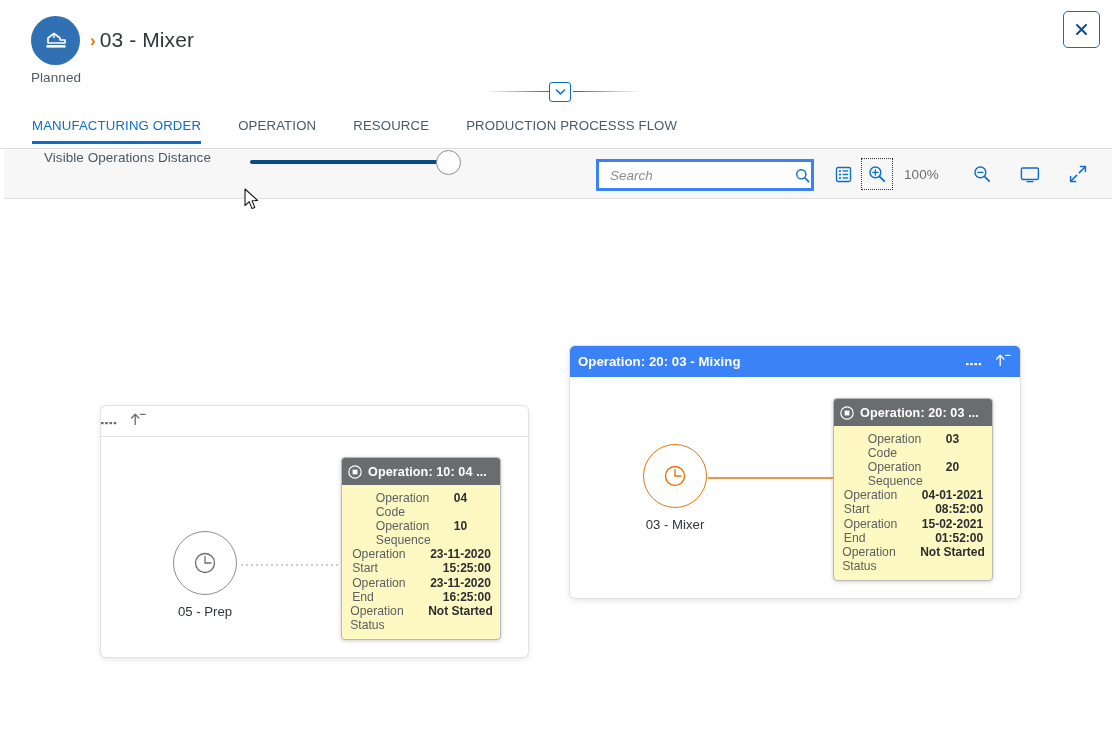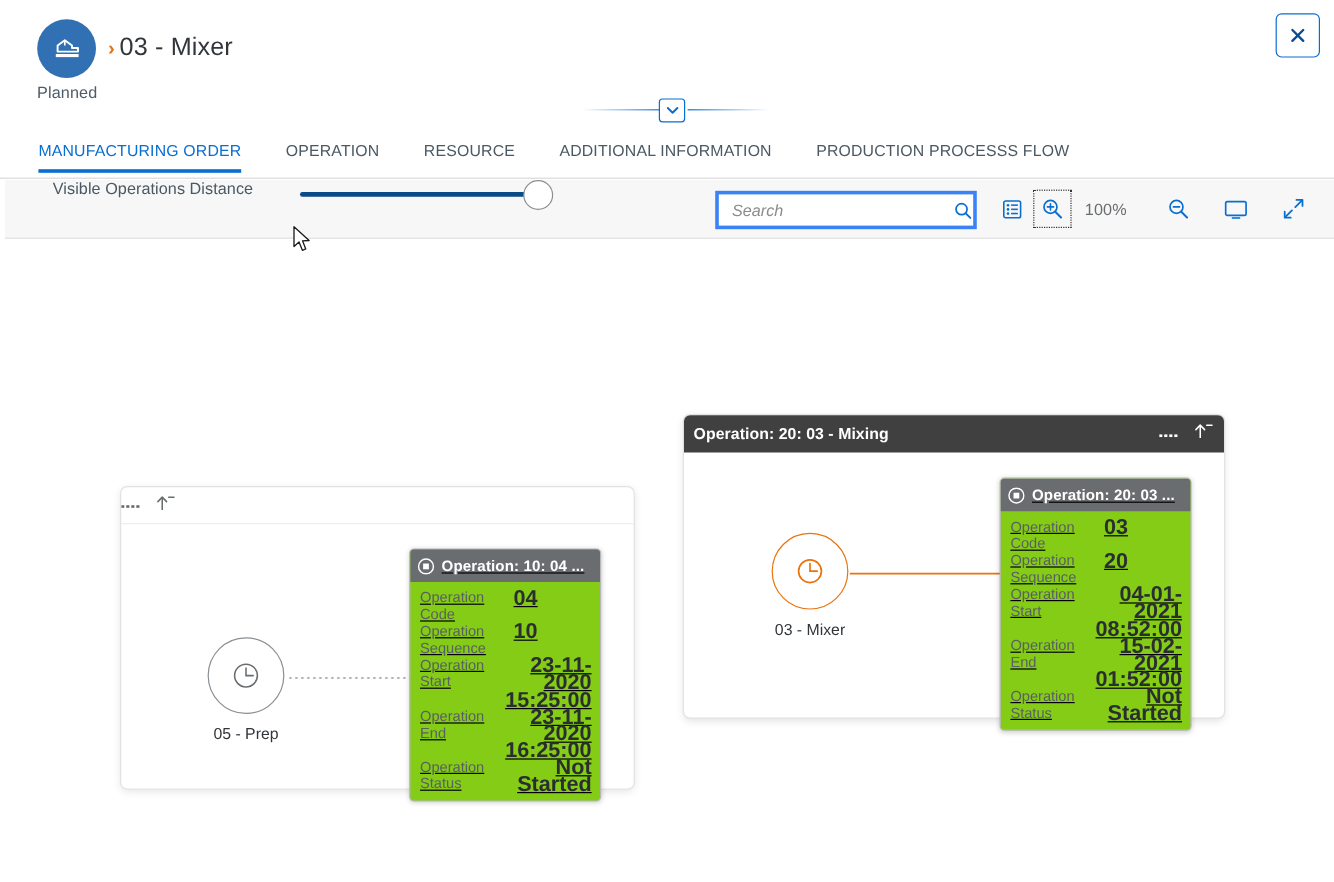--- a/index.html
+++ b/index.html
@@ -104,51 +104,50 @@
 
   
   .node-card {
     position: absolute; background: #fff; border-radius: 5px;
     box-shadow: 0 0 0 1px #e2e2e2, 0 2px 7px rgba(0,0,0,.12);
   }
   .node-card .card-head {
     height: 31px; display: flex; align-items: center; border-radius: 5px 5px 0 0;
     border-bottom: 1px solid #e4e4e4;
   }
-  .node-card.orange .card-head { background: #404040; border-bottom: none; }
+  .node-card.orange .card-head { background: #3b82f6; border-bottom: none; }
   .card-title { font-size: 13.2px; color: #32363a; padding-left: 8px; letter-spacing: .05px; flex: 1; }
   .node-card.orange .card-title { color: #fff; font-weight: 700; }
   .head-actions { display: flex; align-items: center; padding-right: 9px; gap: 10px; }
   .card-body { position: relative; }
 
   
   .clock-node { position: absolute; text-align: center; }
   .clock-circle {
     width: 64px; height: 64px; border-radius: 50%; border: 1px solid #8a8f94;
     display: flex; align-items: center; justify-content: center;
   }
   .clock-node.orange .clock-circle { border-color: #e9730c; }
   .clock-label { margin-top: 9px; font-size: 13.2px; color: #32363a; white-space: nowrap; }
 
   
   .tip {
-    position: absolute; width: 160px; background: #84cc16;
+    position: absolute; width: 160px; background: #fef9c3;
     border: 1px solid #b8b8b8; border-radius: 4px;
     box-shadow: 0 1px 4px rgba(0,0,0,.18);
-    text-decoration: underline;
   }
   .tip-head {
     background: #6a6d70; color: #fff; height: 27px; border-radius: 3px 3px 0 0;
     display: flex; align-items: center; padding: 0 6px; gap: 6px;
     font-size: 12.6px; font-weight: 700; letter-spacing: .1px;
   }
   .tip-body { padding: 6px 7px 7px 8px; }
-  .tip-row { display: flex; justify-content: flex-start; align-items: flex-start; gap: 6px; }
+  .tip-row { display: flex; justify-content: center; align-items: flex-start; gap: 6px; }
   .tip-key { font-size: 12.2px; color: #5a5f63; line-height: 14.1px; max-width: 72px; }
-  .tip-val { font-size: 18px; color: #2a2e31; font-weight: 700; text-align: right; line-height: 14.1px; white-space: pre-line; }
+  .tip-val { font-size: 12px; color: #2a2e31; font-weight: 700; text-align: right; line-height: 14.1px; white-space: pre-line; }
 
   
   .conn { position: absolute; pointer-events: none; }
 
   .cursor { position: absolute; left: 243px; top: 188px; pointer-events: none; }
 </style>
 </head>
 <body>
 
 <div id="app">
@@ -185,21 +184,20 @@
   <div class="collapse-btn">
     <svg width="11" height="8" viewBox="0 0 11 8" aria-hidden="true">
       <path d="M1.5 2 L5.5 6 L9.5 2" fill="none" stroke="#0a6ed1" stroke-width="1.6" stroke-linecap="round" stroke-linejoin="round"></path>
     </svg>
   </div>
 
   <div class="tabbar">
     <div class="tab active">MANUFACTURING ORDER</div>
     <div class="tab">OPERATION</div>
     <div class="tab">RESOURCE</div>
-    <div class="tab">ADDITIONAL INFORMATION</div>
     <div class="tab">PRODUCTION PROCESSS FLOW</div>
   </div>
 
   <div class="toolbar">
     <div class="slider-label">Visible Operations Distance</div>
     <div class="slider-wrap">
       <div class="slider-track"></div>
       <div class="slider-handle"></div>
     </div>
   </div>

